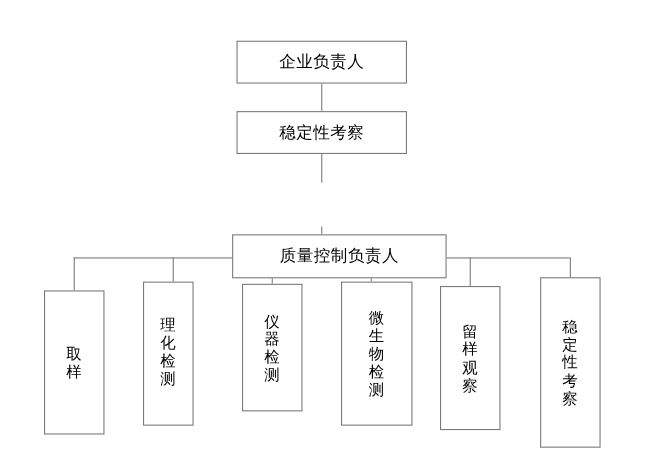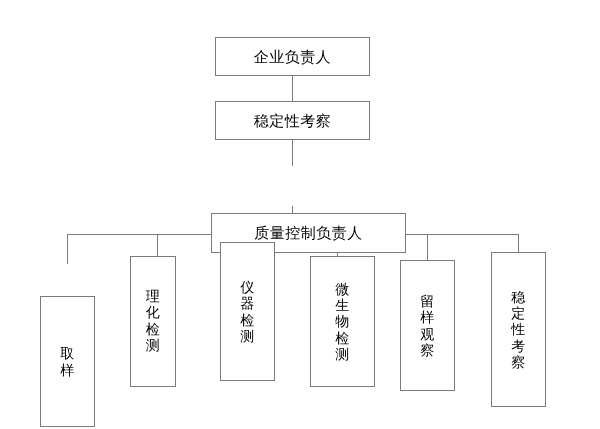--- a/index.html
+++ b/index.html
@@ -84,29 +84,29 @@
 
   <div class="line h" style="left:67px; top:234px; width:451px;"></div>
 
   <div class="line v" style="left:67px; top:234px; height:30px;"></div>
   <div class="line v" style="left:157px; top:234px; height:22px;"></div>
   <div class="line v" style="left:247px; top:234px; height:24px;"></div>
   <div class="line v" style="left:337px; top:234px; height:22px;"></div>
   <div class="line v" style="left:427px; top:234px; height:26px;"></div>
   <div class="line v" style="left:518px; top:234px; height:18px;"></div>
 
-  <div class="node leaf one-col" style="left:40px; top:264px; width:55px; height:131px;margin-top:32px;">
+  <div class="node leaf one-col" style="left:40px; top:264px; width:55px; height:131px;">
     <span class="label">取样</span>
   </div>
 
   <div class="node leaf" style="left:130px; top:256px; width:46px; height:131px;font-family:Liberation Serif, serif;">
     <span class="label">理化检测</span>
   </div>
 
-  <div class="node leaf" style="left:220px; top:242px; width:55px; height:139px;">
+  <div class="node leaf" style="left:220px; top:258px; width:55px; height:116px;">
     <span class="label">仪器检测</span>
   </div>
 
   <div class="node leaf" style="left:310px; top:256px; width:65px; height:131px;">
     <span class="label">微生物检测</span>
   </div>
 
   <div class="node leaf" style="left:400px; top:260px; width:55px; height:131px;">
     <span class="label">留样观察</span>
   </div>

